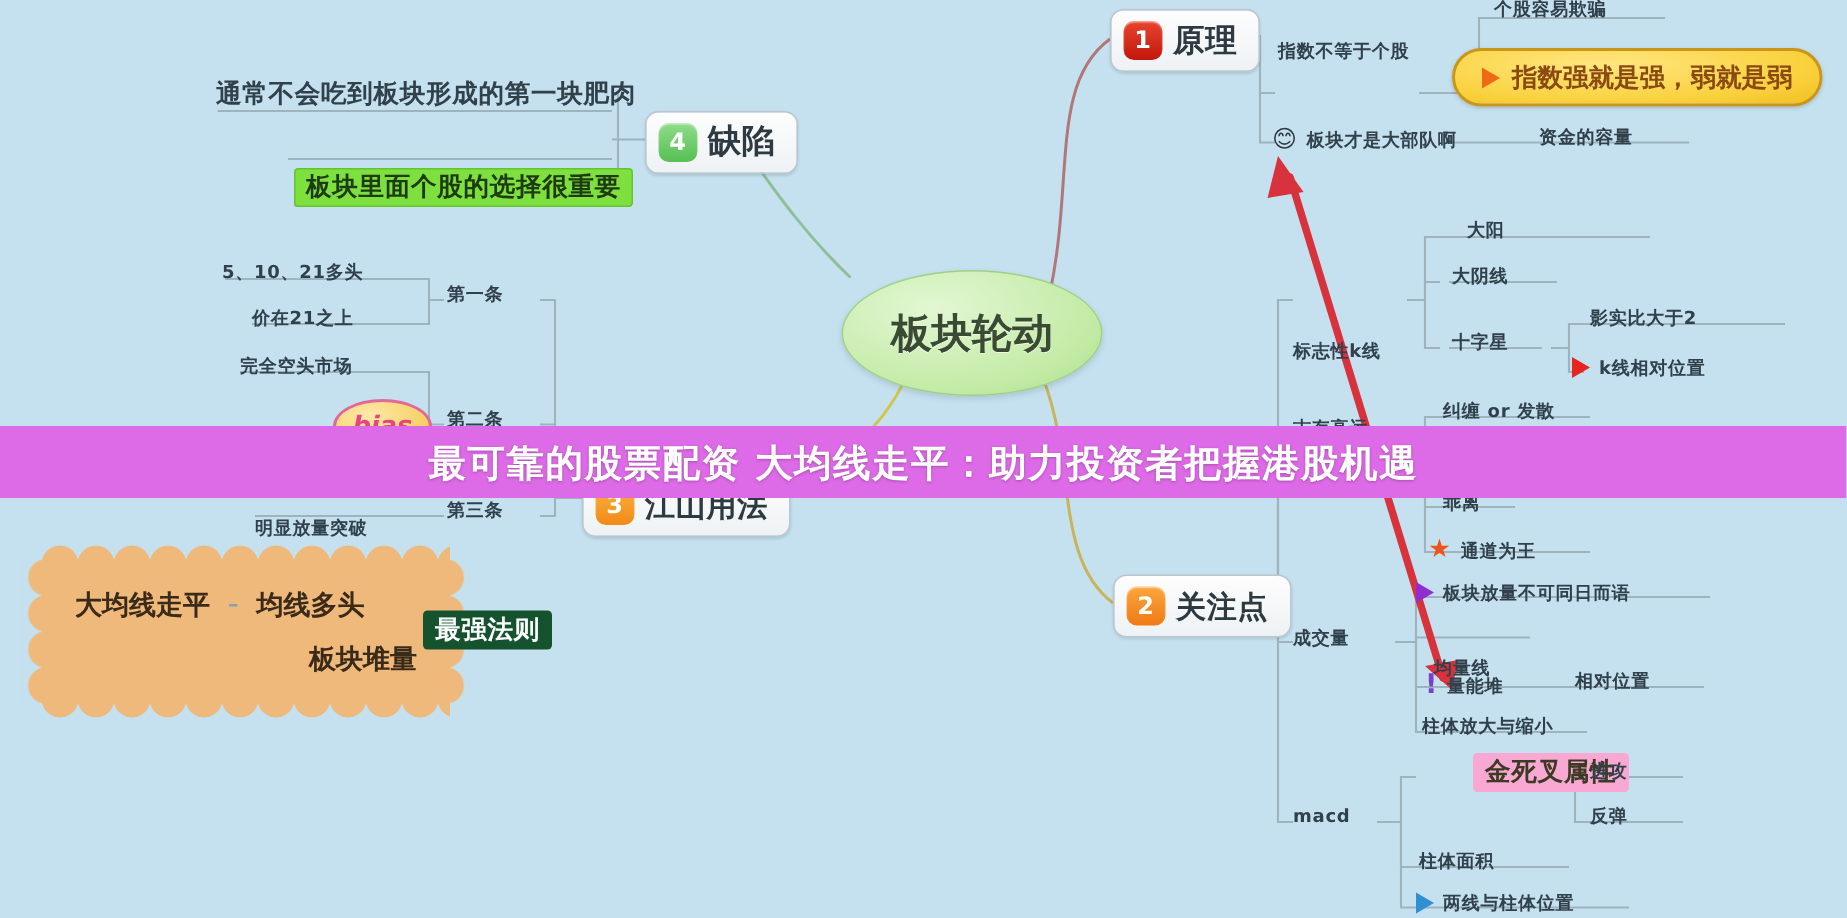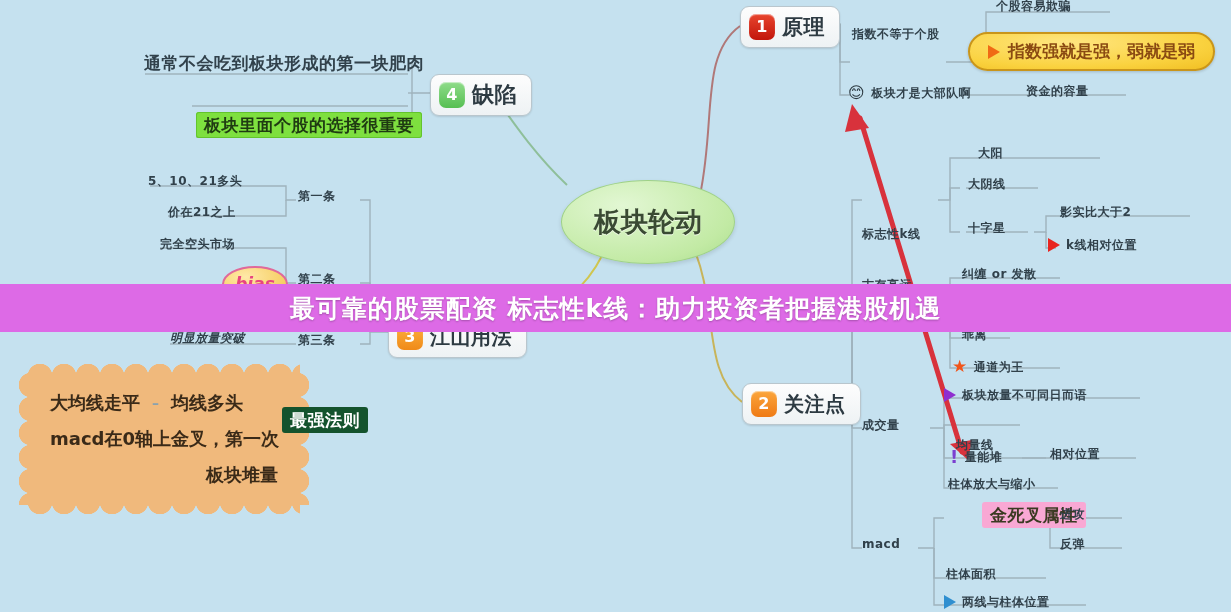--- a/index.html
+++ b/index.html
@@ -239,42 +239,39 @@
   <div class="node boxnode" style="left:430px;top:74px;">
     <span class="badge green">4</span>
     <span>缺陷</span>
   </div>
 
   <div class="node plain" style="left:148px;top:175px;">5、10、21多头</div>
   <div class="node plain" style="left:168px;top:206px;">价在21之上</div>
   <div class="node plain" style="left:160px;top:238px;">完全空头市场</div>
   <div class="oval" style="left:222px;top:266px;">bias</div>
   <div class="node plain" style="left:182px;top:307px;">波浪理论</div>
-  <div class="node plain" style="left:170px;top:332px;font-style:italic;">明显放量突破</div>
+  <div class="node plain" style="left:170px;top:346px;">明显放量突破</div>
 
   <div class="node plain" style="left:298px;top:190px;">第一条</div>
   <div class="node plain" style="left:298px;top:273px;">第二条</div>
   <div class="node plain" style="left:298px;top:334px;">第三条</div>
 
   <div class="node boxnode" style="left:388px;top:316px;font-size:20px;">
     <span class="badge orange2">3</span>
     <span>江山用法</span>
   </div>
 
   <div class="cloud" style="left:28px;top:373px;width:228px;">
     <div class="cloud-top"></div>
     <div class="cloud-bot"></div>
     <div class="row">
       <span>大均线走平</span>
       <span class="dash" style="position:static">–</span>
       <span>均线多头</span>
     </div>
-    <div class="row">
-      <span>macd在0轴上金叉，第一次</span>
-    </div>
     <div class="row" style="justify-content:flex-end">
       <span>板块堆量</span>
     </div>
   </div>
   <div class="node" style="left:282px;top:412px;">
     <span class="chip red">最强法则</span>
   </div>
 
   <div class="node boxnode" style="left:740px;top:6px;font-size:21px;">
     <span class="badge red">1</span>
@@ -340,16 +337,16 @@
   </div>
   <div class="node plain" style="left:1060px;top:508px;">进攻</div>
   <div class="node plain" style="left:1060px;top:538px;">反弹</div>
   <div class="node plain" style="left:946px;top:568px;">柱体面积</div>
   <div class="node" style="left:944px;top:595px;display:flex;align-items:center;gap:6px;">
     <span class="ico tri blue"></span>
     <span class="plain">两线与柱体位置</span>
   </div>
 
   <div class="banner" style="top: 284px; height: 48px; background: rgb(221, 106, 230); color: rgb(255, 255, 255);">
-    <span class="txt">最可靠的股票配资 标志性k线：助力投资者把握港股机遇</span>
+    <span class="txt">最可靠的股票配资 大均线走平：助力投资者把握港股机遇</span>
   </div>
 
 </div>
 
 </body></html>

